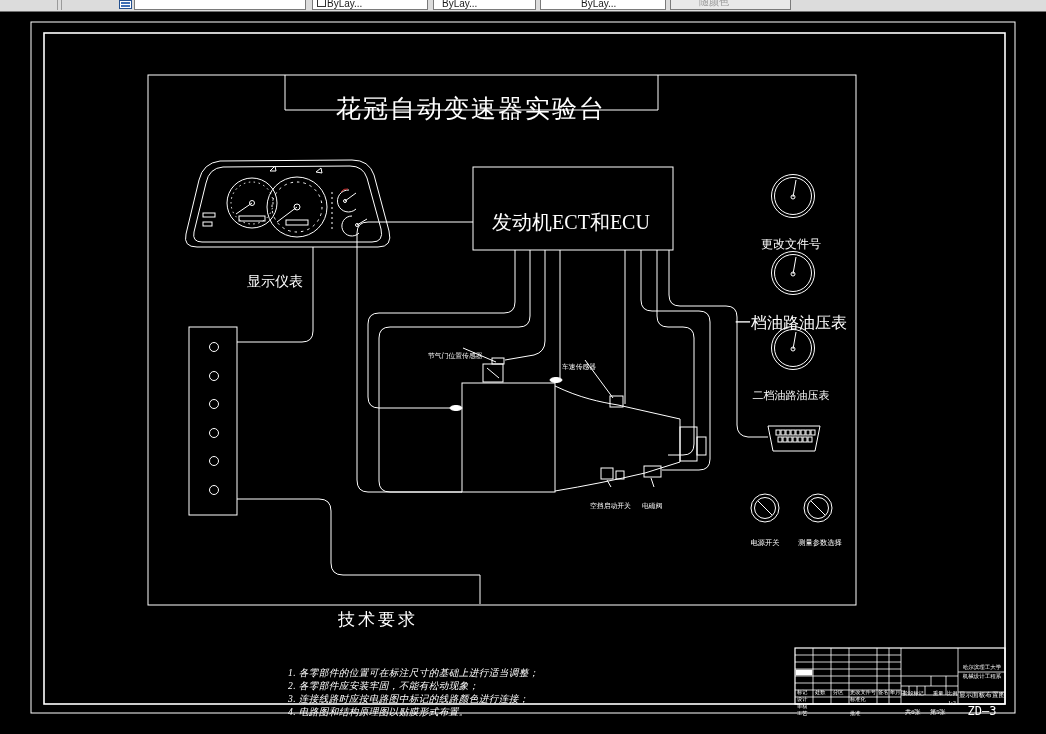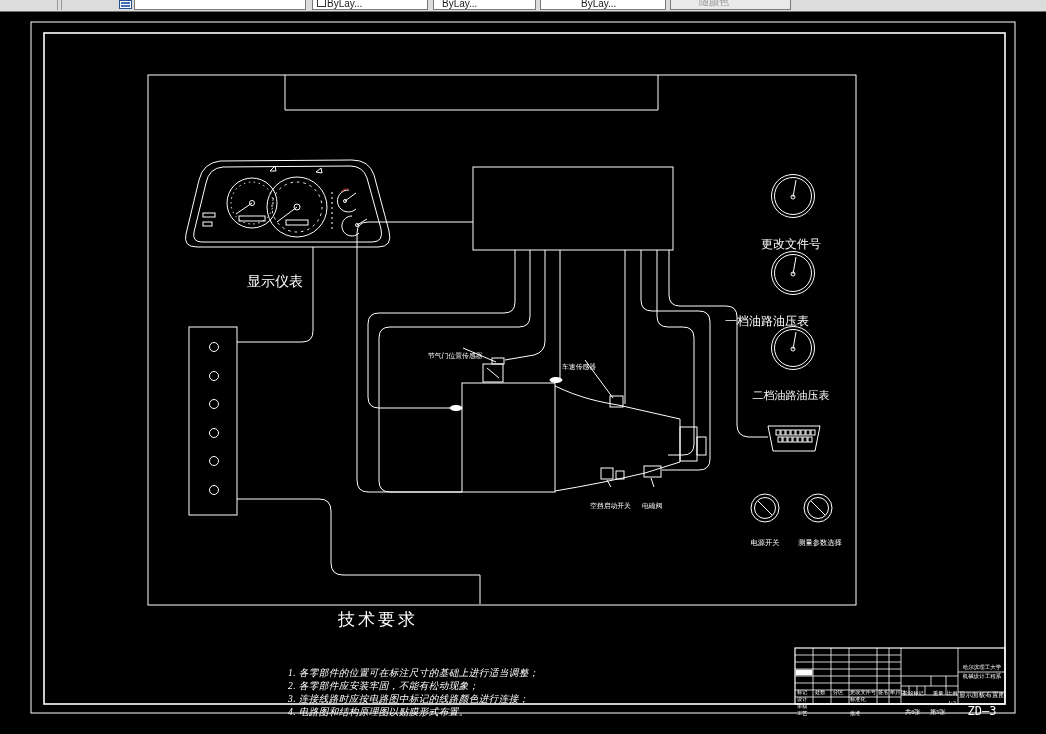--- a/index.html
+++ b/index.html
@@ -197,26 +197,28 @@
     <path d="M958,672 H1005 M958,692 H1005"></path>
     <path d="M901,676 H958 M901,686 H958 M901,695 H958"></path>
     <path d="M931,676 V686 M946,676 V695"></path>
     <path d="M909,686 V695 M917,686 V695 M925,686 V695"></path>
     <path d="M795,655 H901 M795,662 H901 M795,669 H901 M795,676 H901 M795,683 H901 M795,690 H901 M795,697 H901"></path>
     <path d="M813,648 V704 M831,648 V704 M849,648 V704 M877,648 V704 M889,648 V704"></path>
     <rect x="796" y="670" width="16" height="5" fill="#fff"></rect>
   </g>
 </svg>
 
+<div class="lbl cx" style="left:471px;top:80px;font-size:25px;letter-spacing:2px">花冠自动变速器实验台</div>
 
 <div class="lbl" style="left:247px;top:261px;font-size:14px">显示仪表</div>
 
+<div class="lbl cx" style="left:571px;top:197px;font-size:20px">发动机ECT和ECU</div>
 
 <div class="lbl cx" style="left:791px;top:224px;font-size:12px">更改文件号</div>
-<div class="lbl cx" style="left:767px;top:301px;font-size:12px">一档油路油压表</div>
+<div class="lbl cx" style="left:791px;top:301px;font-size:16px">一档油路油压表</div>
 <div class="lbl cx" style="left:791px;top:376px;font-size:11px">二档油路油压表</div>
 
 <div class="lbl tiny" style="left:428px;top:339px">节气门位置传感器</div>
 <div class="lbl tiny" style="left:562px;top:350px">车速传感器</div>
 <div class="lbl tiny" style="left:590px;top:489px">空挡启动开关</div>
 <div class="lbl tiny" style="left:642px;top:489px">电磁阀</div>
 
 <div class="lbl tinyc" style="left:765px;top:526px">电源开关</div>
 <div class="lbl tinyc" style="left:820px;top:526px">测量参数选择</div>
 

